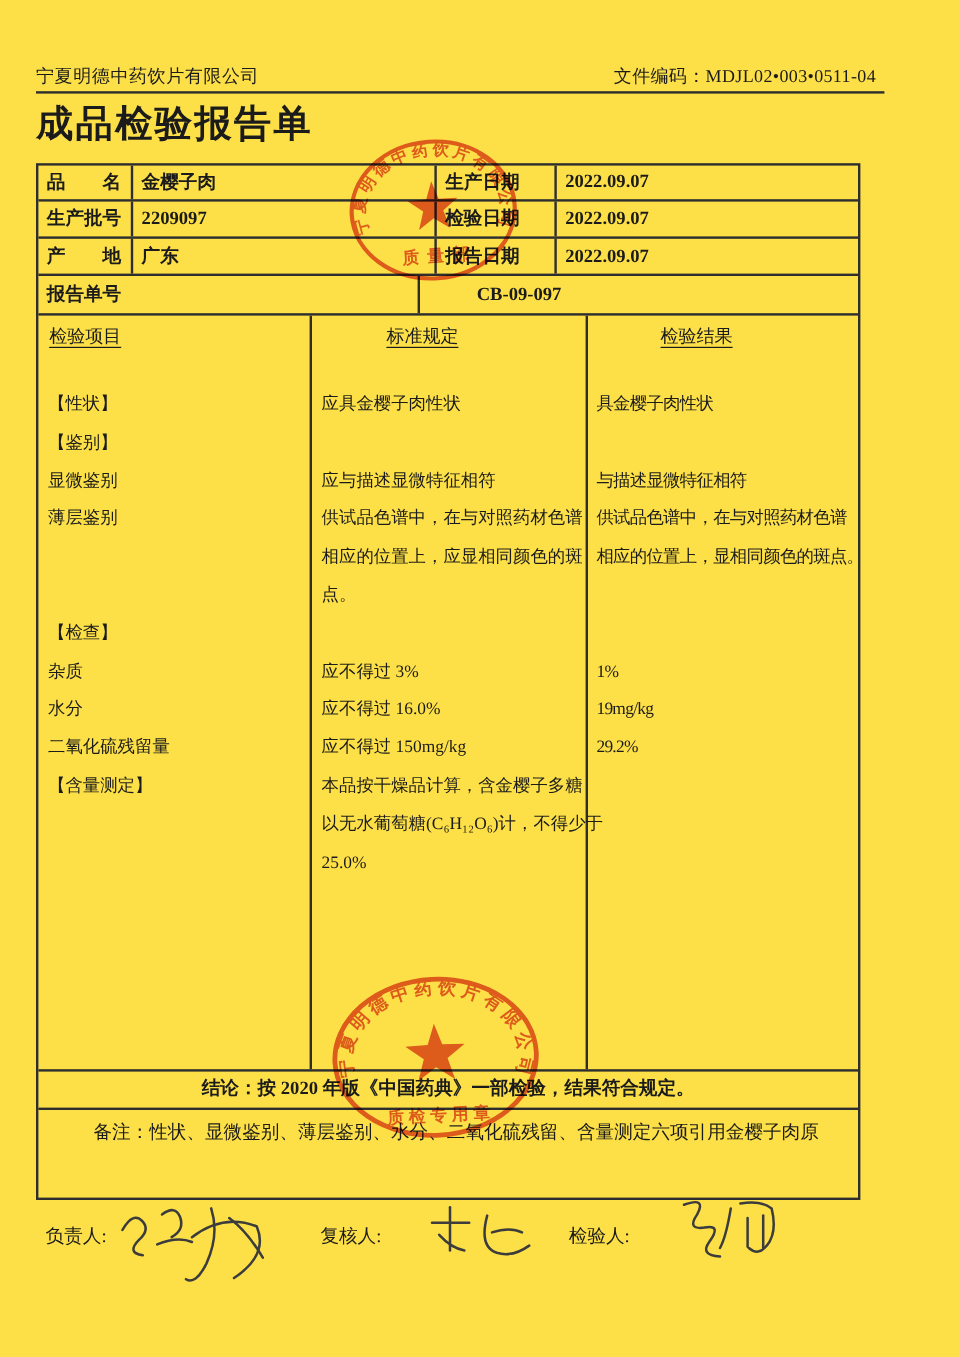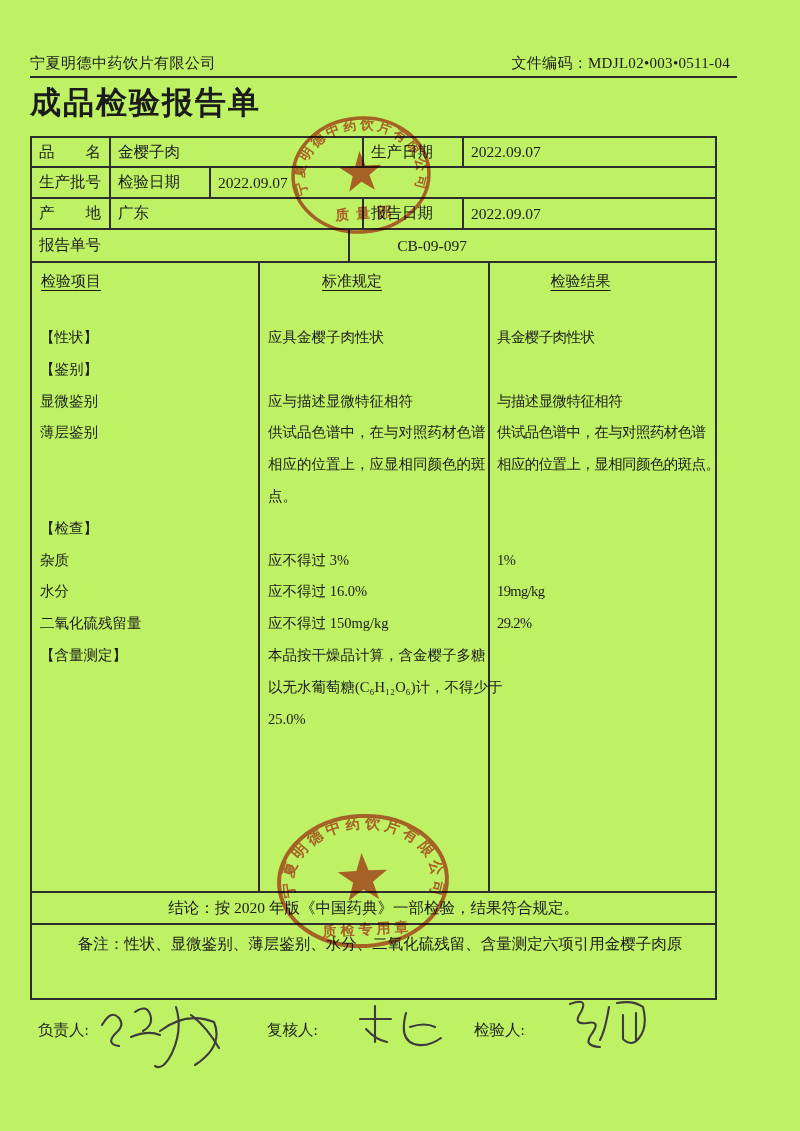--- a/index.html
+++ b/index.html
@@ -3,39 +3,39 @@
 <meta charset="utf-8">
 <style>
   :root{
     --line:#2e2e2e;
     --ink:#1b1b1b;
   }
   html,body{margin:0;padding:0;background:#ffffff;}
   .page{
     position:relative;
     width:800px;height:1131px;
-    background:#bef264;
+    background:#fde047;
     font-family:"Liberation Serif","DejaVu Serif",serif;
     color:var(--ink);
     overflow:hidden;
   }
   .company{position:absolute;top:54px;left:30px;font-size:15px;letter-spacing:.5px;}
   .doccode{position:absolute;top:54px;right:70px;font-size:15px;letter-spacing:.3px;}
   .header-rule{position:absolute;top:76px;left:30px;width:707px;height:2px;background:var(--line);}
   .title{
     position:absolute;top:82px;left:30px;width:687px;
     text-align:left;font-size:31px;font-weight:bold;letter-spacing:2px;
   }
 
   .doc-table{
     position:absolute;top:136px;left:30px;width:687px;height:864px;
     border:2px solid var(--line);box-sizing:border-box;
     font-size:15.5px;
   }
-  .trow{display:flex;box-sizing:border-box;border-bottom:2px solid var(--line);}
+  .trow{display:flex;box-sizing:border-box;border-bottom:2px solid var(--line);font-weight:bold;}
   .cell{box-sizing:border-box;display:flex;align-items:center;padding-left:7px;white-space:nowrap;overflow:visible;}
   .brd{border-right:2px solid var(--line);}
   .r-info1{height:30px;} .r-info2{height:31px;} .r-info3{height:31px;} .r-report{height:33px;gap:28px;}
   .w-l1{width:79px;} .w-v1{width:253px;} .w-l2{width:100px;} .w-v2{width:251px;}
   .w-rl{width:332px;} .w-rv{width:351px;padding-left:19px;}
 
   .main-row{height:630px;border-bottom:2px solid var(--line);display:flex;box-sizing:border-box;}
   .mcol{box-sizing:border-box;position:relative;}
   .mcol1{width:228px;border-right:2px solid var(--line);}
   .mcol2{width:230px;border-right:2px solid var(--line);}
@@ -77,20 +77,21 @@
   <div class="doc-table">
 
     <div class="trow r-info1">
       <div class="cell brd w-l1">品　　名</div>
       <div class="cell brd w-v1">金樱子肉</div>
       <div class="cell brd w-l2">生产日期</div>
       <div class="cell w-v2">2022.09.07</div>
     </div>
     <div class="trow r-info2">
       <div class="cell brd w-l1">生产批号</div>
+      <div class="cell brd w-v1">2209097</div>
       <div class="cell brd w-l2">检验日期</div>
       <div class="cell w-v2">2022.09.07</div>
     </div>
     <div class="trow r-info3">
       <div class="cell brd w-l1">产　　地</div>
       <div class="cell brd w-v1">广东</div>
       <div class="cell brd w-l2">报告日期</div>
       <div class="cell w-v2">2022.09.07</div>
     </div>
     <div class="trow r-report">

